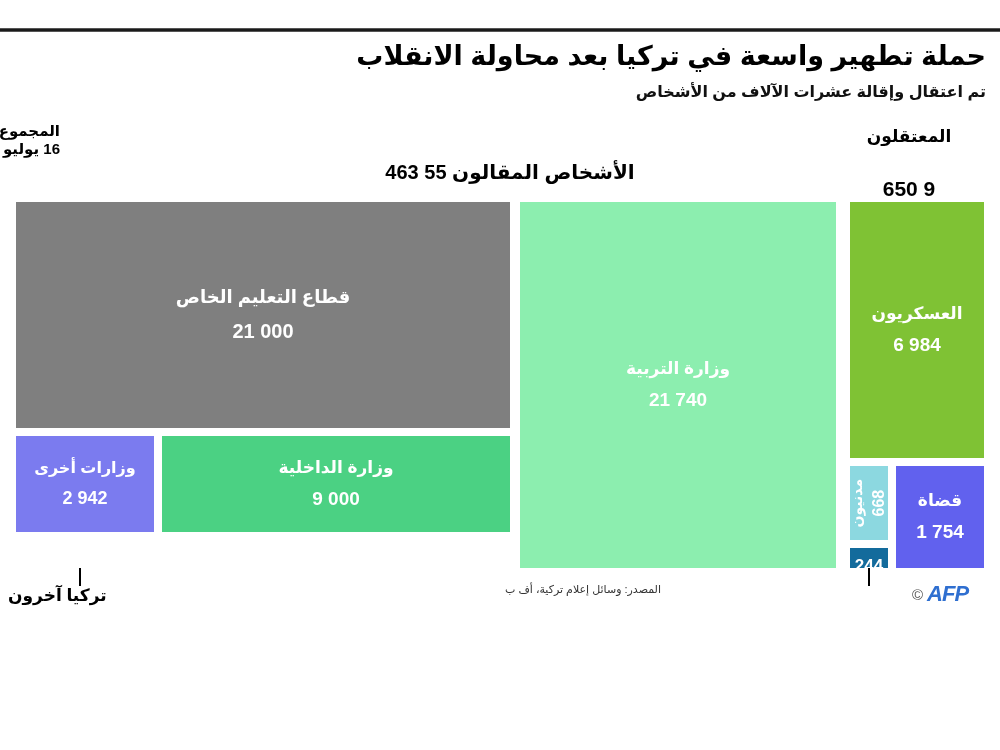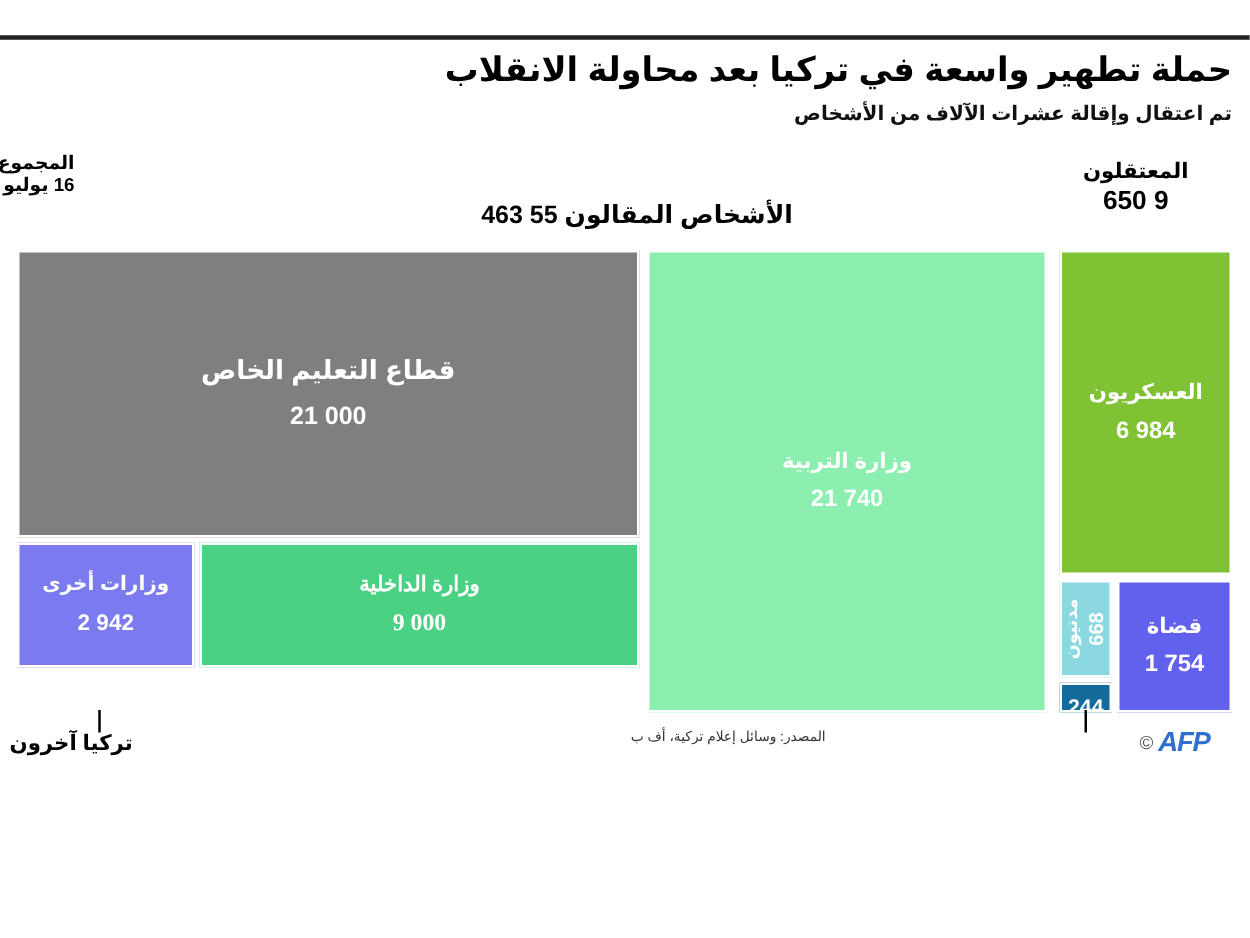--- a/index.html
+++ b/index.html
@@ -80,21 +80,21 @@
     white-space: nowrap;
   }
   .hdr-detained {
     right: 6px;
     top: 126px;
     width: 170px;
     text-align: center;
     font-size: 17px;
     line-height: 1.28;
   }
-  .hdr-detained .num { font-size: 21px; display: block; }
+  .hdr-detained .num { font-size: 21px; display: block; margin-top: 28px; }
 
   
   .map {
     position: absolute;
     left: 0;
     top: 196px;
     width: 1000px;
     height: 378px;
   }
   .cell {
@@ -120,28 +120,28 @@
     font-weight: bold;
     line-height: 1.3;
     margin-top: 9px;
     text-align: center;
     white-space: nowrap;
     direction: ltr;
   }
 
   
   #c-private  { left: 14px;  top: 4px;   width: 498px; height: 230px; background: #7f7f7f; }
-  #c-private .lbl { font-size: 21px; }
+  #c-private .lbl { font-size: 18px; }
   #c-private .val { font-size: 20px; }
 
   #c-other-min { left: 14px;  top: 238px; width: 142px; height: 100px; background: #7b7bef; }
   #c-other-min .lbl { font-size: 16px; }
   #c-other-min .val { font-size: 18px; }
 
-  #c-interior { left: 160px; top: 238px; width: 352px; height: 100px; background: #4bd183; font-family: Liberation Serif, serif; }
+  #c-interior { left: 160px; top: 238px; width: 352px; height: 100px; background: #4bd183; }
 
   #c-otherstaff { left: 14px;  top: 342px; width: 142px; height: 32px; background: #136b9c; }
   #c-otherstaff .val { font-size: 19px; margin-top: 0; }
 
   #c-education { left: 518px; top: 4px;   width: 320px; height: 370px; background: #8ceeaf; }
   #c-education .lbl { font-size: 17px; }
   #c-education .val { font-size: 19px; }
 
   #c-military { left: 848px; top: 4px;   width: 138px; height: 260px; background: #7fc234; }
 

